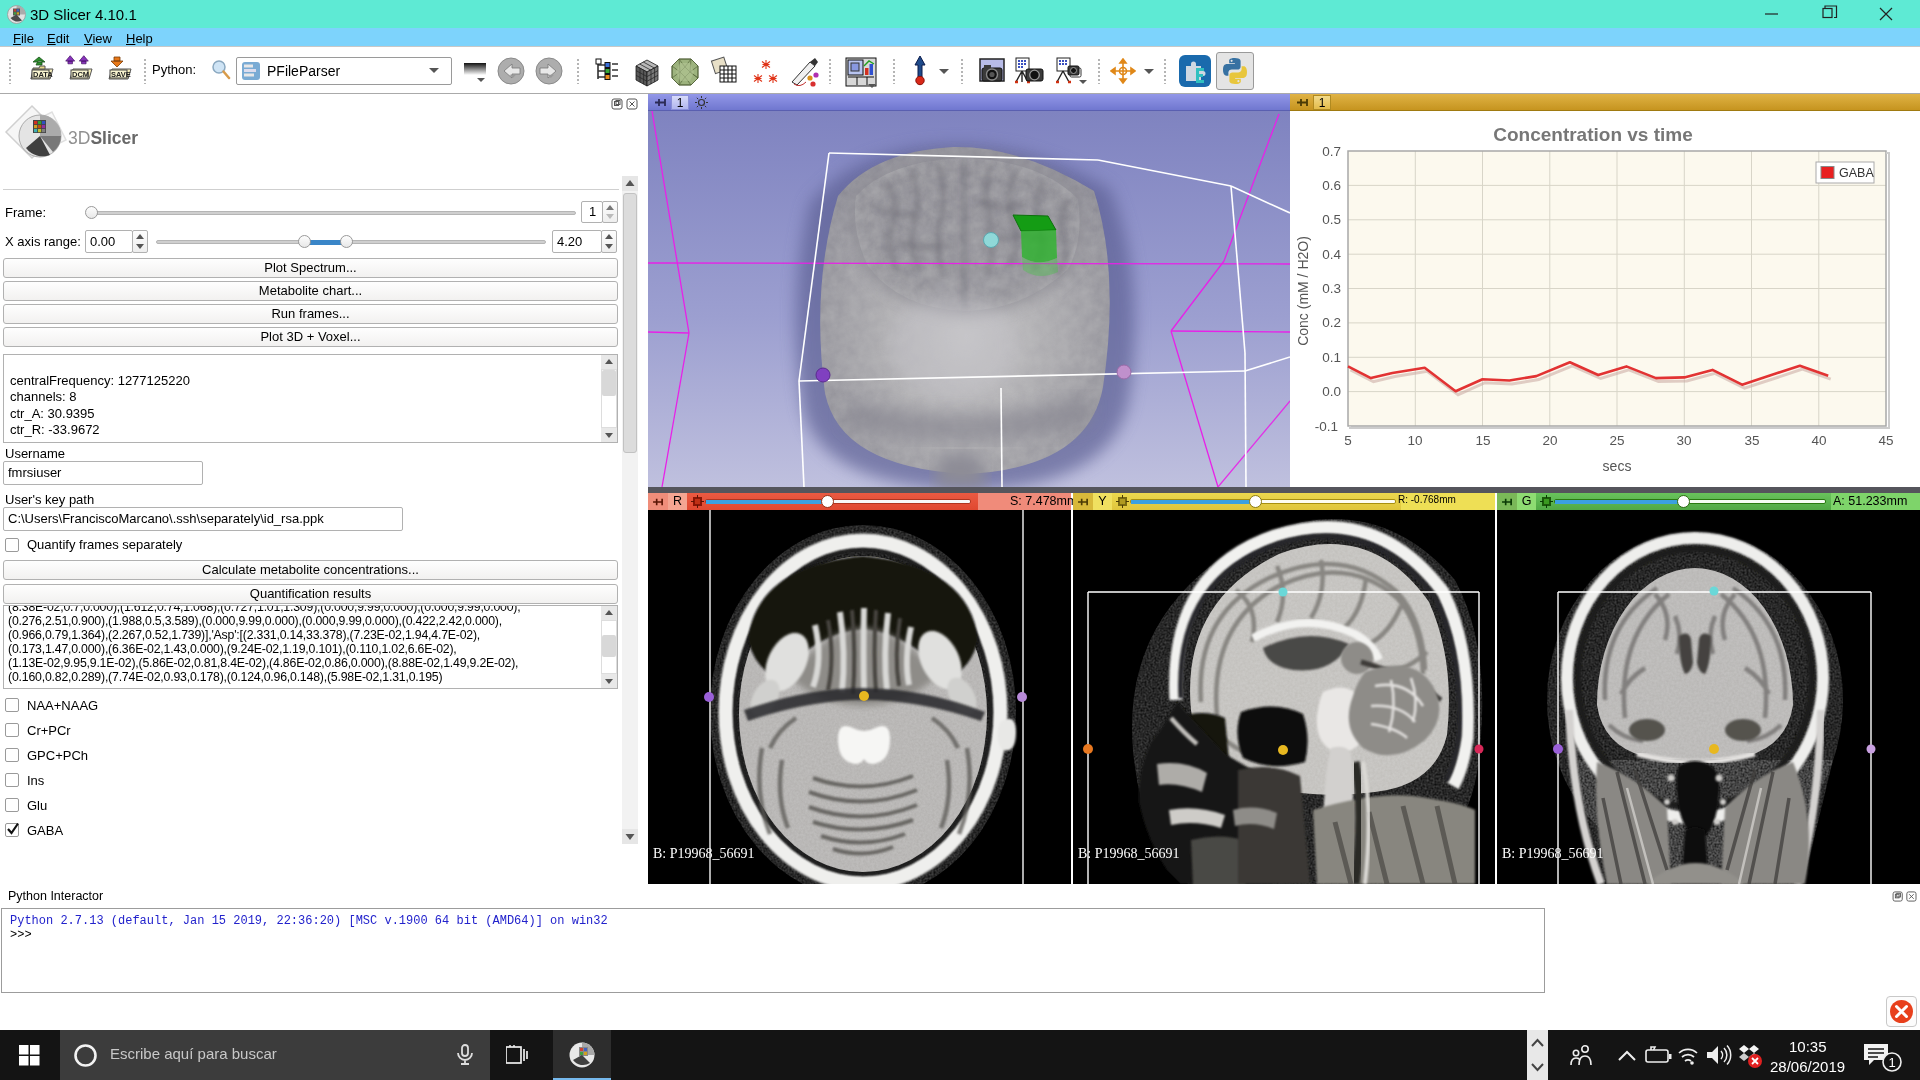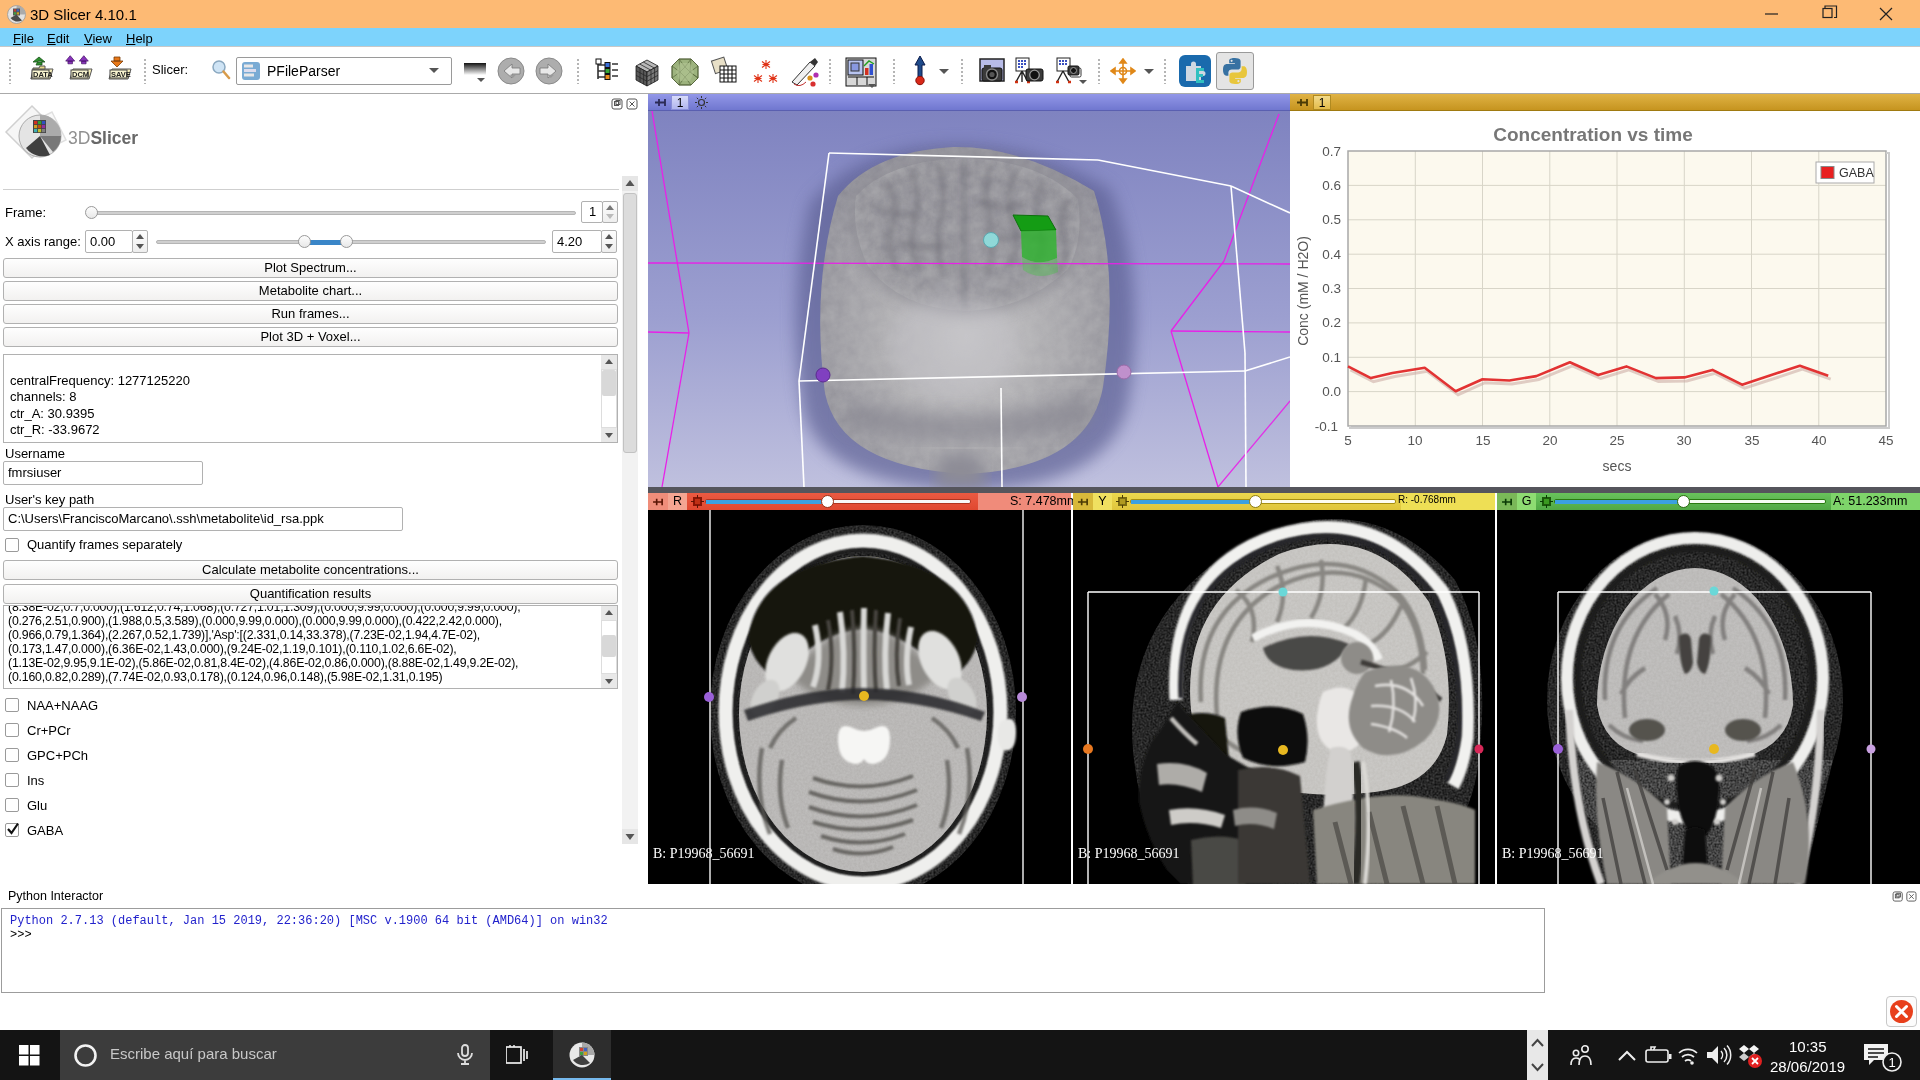--- a/index.html
+++ b/index.html
@@ -1,20 +1,20 @@
 <!DOCTYPE html>
 <html><head>
 <meta charset="utf-8">
 <style>
 * { margin:0; padding:0; box-sizing:border-box; }
 html,body { width:1920px; height:1080px; overflow:hidden; font-family:"Liberation Sans",sans-serif; background:#fff; }
 .abs { position:absolute; }
 #app { position:relative; width:1920px; height:1080px; }
 
-#titlebar { left:0; top:0; width:1920px; height:28px; background:#fdba74;text-align:center; }
+#titlebar { left:0; top:0; width:1920px; height:28px; background:#5eead4;text-align:center; }
 #titletext { left:30px; top:6px; font-size:15px; color:#000; }
 #menubar { left:0; top:28px; width:1920px; height:19px; background:#7dd3fc; border-bottom:1px solid #c8c8c8; }
 .menu-item { position:absolute; top:3px; font-size:13px; color:#000; }
 .menu-item u { text-decoration:underline; }
 #toolbar { left:0; top:48px; width:1920px; height:46px; background:#fff; border-bottom:1px solid #aaa; }
 .grip { position:absolute; top:10px; width:5px; height:26px;
   background-image:radial-gradient(circle,#b5b5b5 1px,transparent 1.2px);
   background-size:4px 4px; }
 
 #leftpanel { left:0; top:94px; width:648px; height:790px; background:#fff; }
@@ -91,21 +91,21 @@
       <path d="M22 3 l5 6 h-10 z M24.5 9 h-5 v3 h5 z" fill="#8833bb" stroke="#441166" stroke-width="0.8" transform="translate(3,-1) scale(0.9)"></path>
     </svg>
 
     <svg class="abs" style="left:100px;top:6px" width="34" height="34" viewBox="0 0 34 34">
       <path d="M9 25 l3-10 h19 l-3 10 z" fill="#f5edb8" stroke="#555"></path>
       <rect x="10" y="16" width="17" height="8" fill="#f8f4cf" stroke="#444"></rect>
       <text x="11" y="23" font-size="7.5" font-weight="bold" fill="#222" font-family="Liberation Sans">SAVE</text>
       <path d="M14 4 h6 v4 h-6 z M17 14 l6-6 h-12 z" fill="#e87818 " stroke="#7a3c08" stroke-width="0.8" transform="translate(0,-1)"></path>
     </svg>
     <div class="grip" style="left:143px"></div>
-    <span class="abs" style="left:152px;top:14px;font-size:13px">Slicer:</span>
+    <span class="abs" style="left:152px;top:14px;font-size:13px">Python:</span>
 
     <svg class="abs" style="left:210px;top:11px" width="22" height="22" viewBox="0 0 22 22">
       <circle cx="9" cy="8" r="6" fill="#cfe4f5" stroke="#8aa8c0" stroke-width="1.5"></circle>
       <path d="M13.5 12.5 L19 19" stroke="#d89b4a" stroke-width="2.5" stroke-linecap="round"></path>
     </svg>
 
     <div class="abs" style="left:236px;top:9px;width:216px;height:28px;border:1px solid #9a9a9a;border-radius:2px;background:#fff"></div>
     <svg class="abs" style="left:241px;top:13px" width="20" height="20" viewBox="0 0 20 20">
       <rect x="1" y="1" width="18" height="18" rx="3" fill="#7aabd4"></rect>
       <rect x="3" y="3.5" width="9" height="3" fill="#e8e8e8"></rect>
@@ -374,21 +374,21 @@
           <div style="height:26px;background:#d8d8d8;border-radius:2px"></div>
         </div>
       <svg width="16" height="14" viewBox="0 0 16 14" style="display:block">
           <rect width="16" height="14" fill="#e8e8e8"></rect>
           <path d="M8 10 l4-5 h-8 z" fill="#555"></path>
         </svg>
     </div>
     <span class="lbl" style="left:5px;top:352px">Username</span>
     <div class="inp" style="left:3px;top:367px;width:200px;height:24px;line-height:22px">fmrsiuser</div>
     <span class="lbl" style="left:5px;top:398px">User's key path</span>
-    <div class="inp" style="left:3px;top:413px;width:400px;height:24px;line-height:22px">C:\Users\FranciscoMarcano\.ssh\metabolite\id_rsa.ppk</div>
+    <div class="inp" style="left:3px;top:413px;width:400px;height:24px;line-height:22px">C:\Users\FranciscoMarcano\.ssh\separately\id_rsa.ppk</div>
     <div class="cb" style="left:5px;top:444px"></div>
     <span class="lbl" style="left:27px;top:443px">Quantify frames separately</span>
     <div class="btn" style="top:466px">Calculate metabolite concentrations...</div>
     <div class="btn" style="top:490px">Quantification results</div>
 
     <div class="abs" style="left:3px;top:511px;width:615px;height:84px;background:#fff;border:1px solid #b1b1b1;font-size:12.3px;color:#000;padding:0 4px;line-height:13.9px;overflow:hidden;letter-spacing:-0.2px">
       <div style="margin-top:-5px">(8.38E-02,0.7,0.000),(1.612,0.74,1.068),(0.727,1.01,1.309),(0.000,9.99,0.000),(0.000,9.99,0.000),<br>
       (0.276,2.51,0.900),(1.988,0.5,3.589),(0.000,9.99,0.000),(0.000,9.99,0.000),(0.422,2.42,0.000),<br>
       (0.966,0.79,1.364),(2.267,0.52,1.739)],'Asp':[(2.331,0.14,33.378),(7.23E-02,1.94,4.7E-02),<br>
       (0.173,1.47,0.000),(6.36E-02,1.43,0.000),(9.24E-02,1.19,0.101),(0.110,1.02,6.6E-02),<br>

